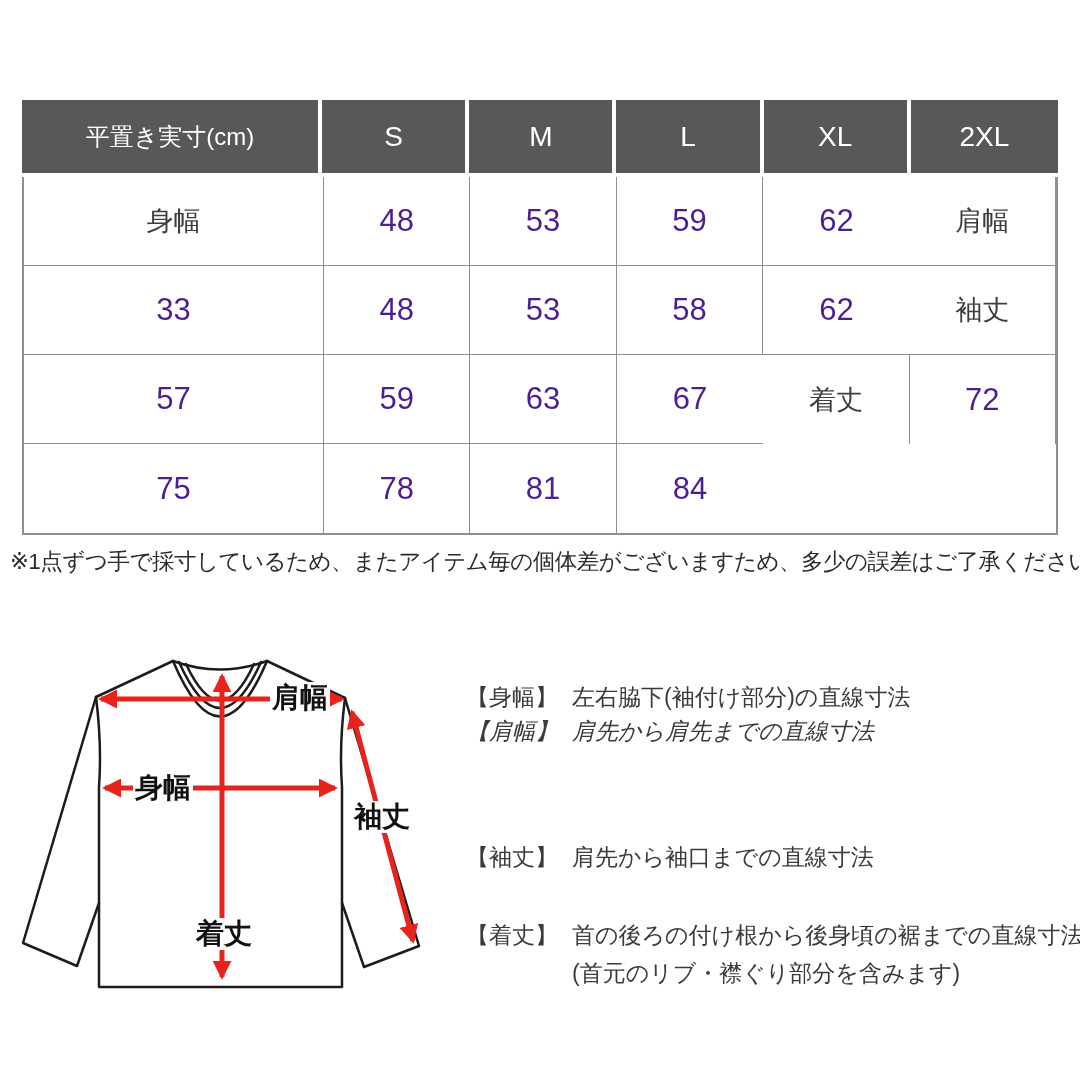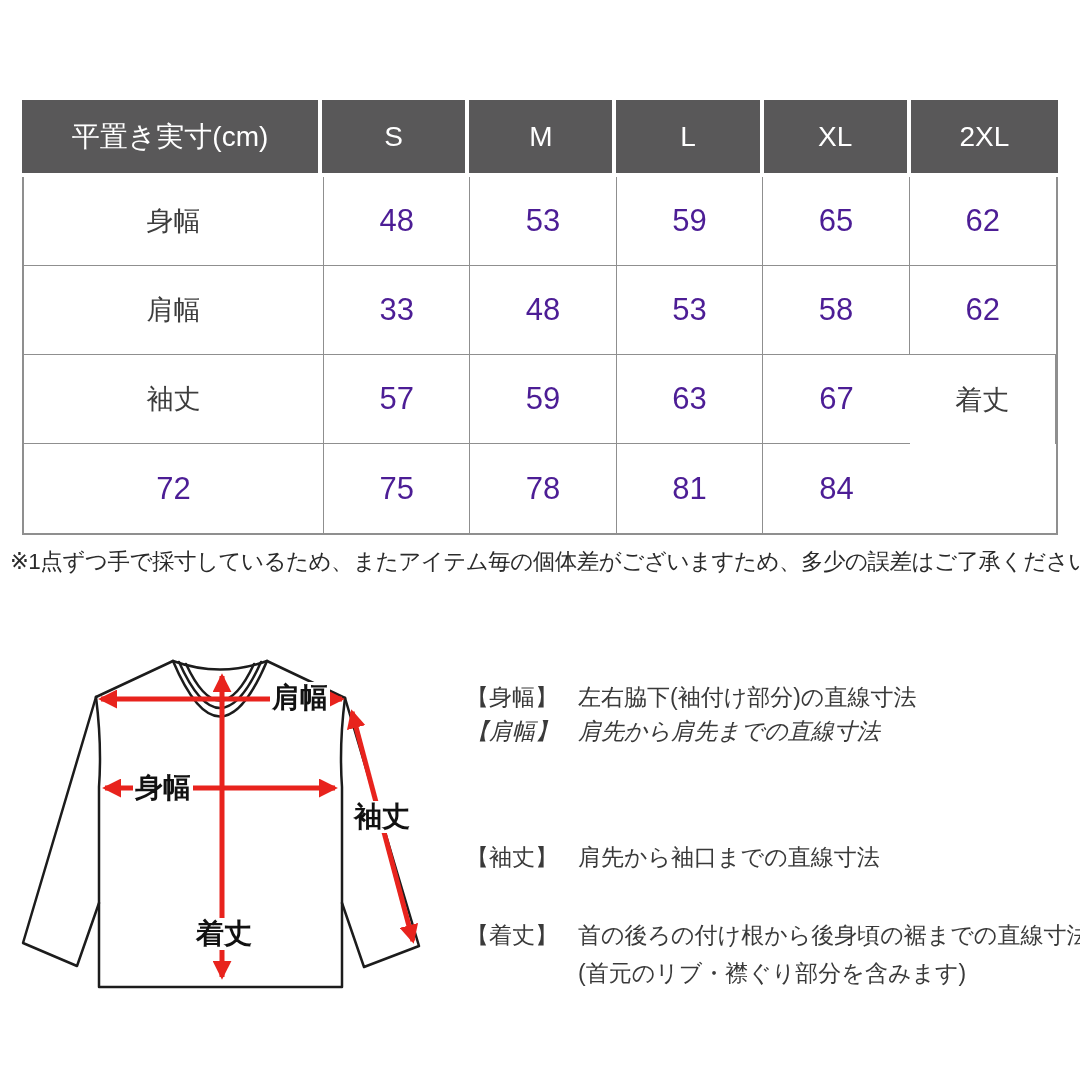--- a/index.html
+++ b/index.html
@@ -21,21 +21,21 @@
   .thead .hcell{
     box-sizing:border-box;
     background:#595859;
     color:#ffffff;
     display:flex;align-items:center;justify-content:center;
     font-size:28px;
     border-right:4px solid #ffffff;
     border-bottom:4px solid #ffffff;
   }
   .thead .hcell:last-child{border-right:none;}
-  .thead .hcell.first{font-size:28px;}
+  .thead .hcell.first{font-size:24px;}
   .tbody{
     box-sizing:border-box;
     border-left:2px solid #8f8f8f;
     border-right:2px solid #8f8f8f;
     border-bottom:2px solid #8f8f8f;
     display:grid;
     grid-template-columns:300px repeat(5,1fr);
     grid-auto-rows:89px;
   }
   .tbody .cell{
@@ -70,21 +70,21 @@
   .lbl-shoulder{left:270px;top:42px;}   
   .lbl-chest{left:133px;top:132px;}     
   .lbl-sleeve{left:352px;top:161px;}    
   .lbl-length{left:194px;top:278px;}    
 
   
   .desc-row{
     position:absolute;left:466px;
     font-size:23px;color:#3a3a3a;line-height:38px;white-space:nowrap;
   }
-  .desc-row .term{margin-right:20px;}
+  .desc-row .term{margin-right:14px;}
   .desc-row .desc-text{display:inline-block;vertical-align:top;}
   .desc-row .desc-text .line{display:block;}
   .desc-1{top:678px;}
   .desc-2{top:712px;font-style:italic;}
   .desc-3{top:838px;}
   .desc-4{top:916px;}
 </style>
 </head>
 <body>
 
@@ -98,21 +98,20 @@
       <div class="hcell">L</div>
       <div class="hcell">XL</div>
       <div class="hcell">2XL</div>
     </div>
     <div class="tbody">
 
       <div class="cell rowlabel">身幅</div>
       <div class="cell">48</div>
       <div class="cell">53</div>
       <div class="cell">59</div>
-      <div class="cell">65</div>
       <div class="cell lastcol">62</div>
 
       <div class="cell rowlabel">肩幅</div>
       <div class="cell">33</div>
       <div class="cell">48</div>
       <div class="cell">53</div>
       <div class="cell">58</div>
       <div class="cell lastcol">62</div>
 
       <div class="cell rowlabel">袖丈</div>

